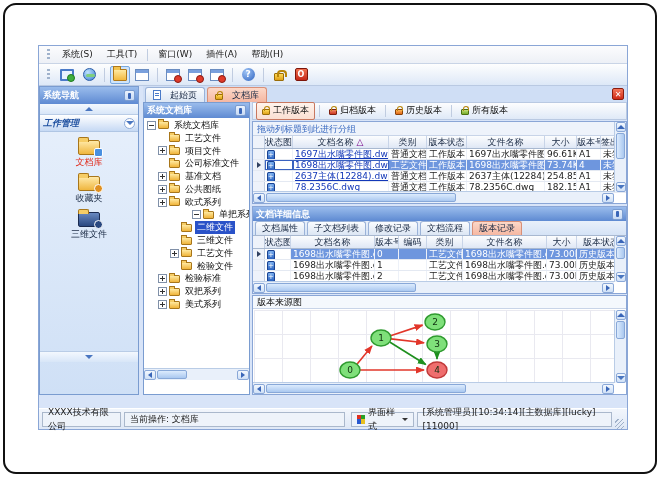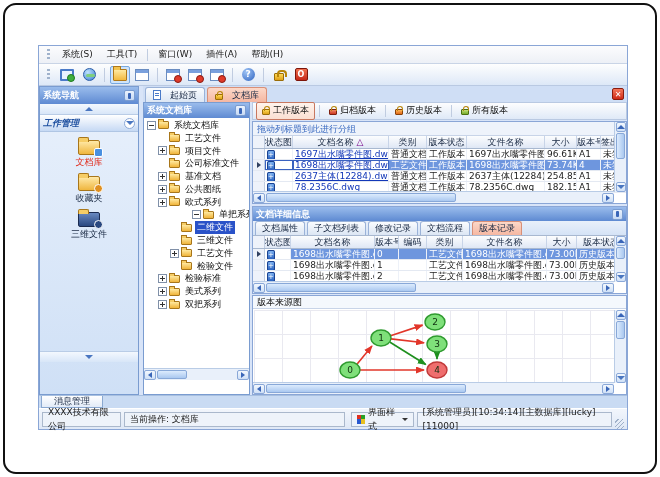--- a/index.html
+++ b/index.html
@@ -311,26 +311,26 @@
             <span class="tl">检验文件</span>
           </div>
         <div class="tnode" style="padding-left:14px;">
             <span class="exp plus"></span>
             <span class="fold"></span>
             <span class="tl">检验标准</span>
           </div>
         <div class="tnode" style="padding-left:14px;">
             <span class="exp plus"></span>
             <span class="fold"></span>
+            <span class="tl">双把系列</span>
+          </div>
+        <div class="tnode" style="padding-left:14px;">
+            <span class="exp plus"></span>
+            <span class="fold"></span>
             <span class="tl">美式系列</span>
-          </div>
-        <div class="tnode" style="padding-left:14px;">
-            <span class="exp plus"></span>
-            <span class="fold"></span>
-            <span class="tl">双把系列</span>
           </div>
       </div>
       <div class="hscroll">
         <span class="sbtn">
             <span class="tri-l"></span>
           </span>
         <span class="thumb-h" style="width:30px;"></span>
         <span style="flex:1;"></span>
         <span class="sbtn">
             <span class="tri-r"></span>
@@ -571,23 +571,20 @@
             </span>
           <span class="thumb-h" style="width:200px;"></span>
           <span style="flex:1;"></span>
           <span class="sbtn">
               <span class="tri-r"></span>
             </span>
         </div>
       </div>
     </div>
 
-    <div class="sb-bottomtab-strip">
-      <div class="sb-bottomtab">消息管理</div>
-    </div>
 
     <div class="statusbar">
       <span class="scell" style="width:88px;">XXXX技术有限公司</span>
       <span class="scell" style="width:250px;">当前操作: 文档库</span>
       <span style="flex:1;"></span>
       <span class="scell">
         <span class="stylegrid">
             <i></i>
             <i></i>
             <i></i>

